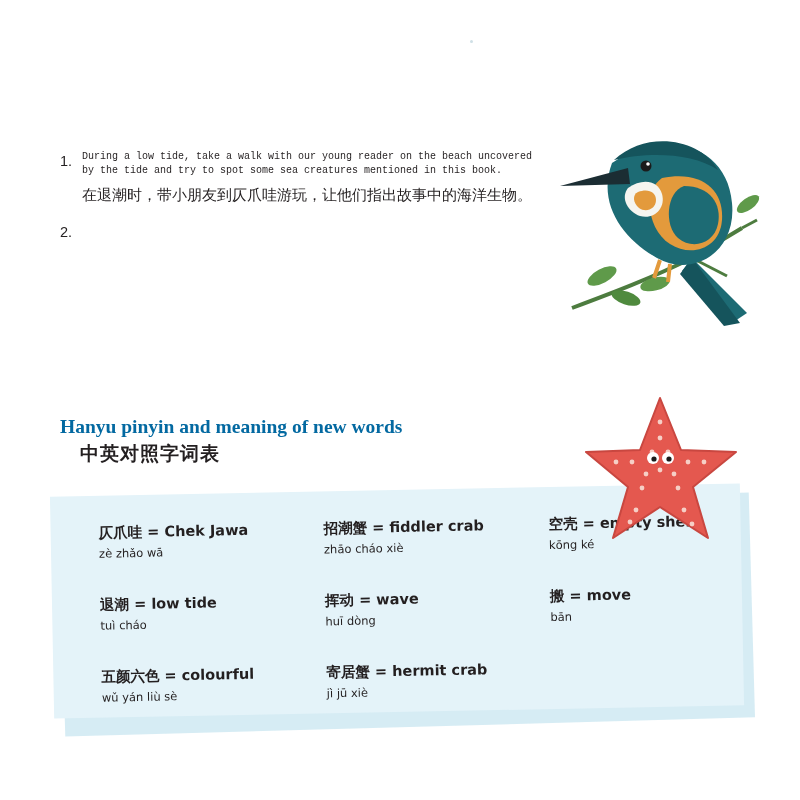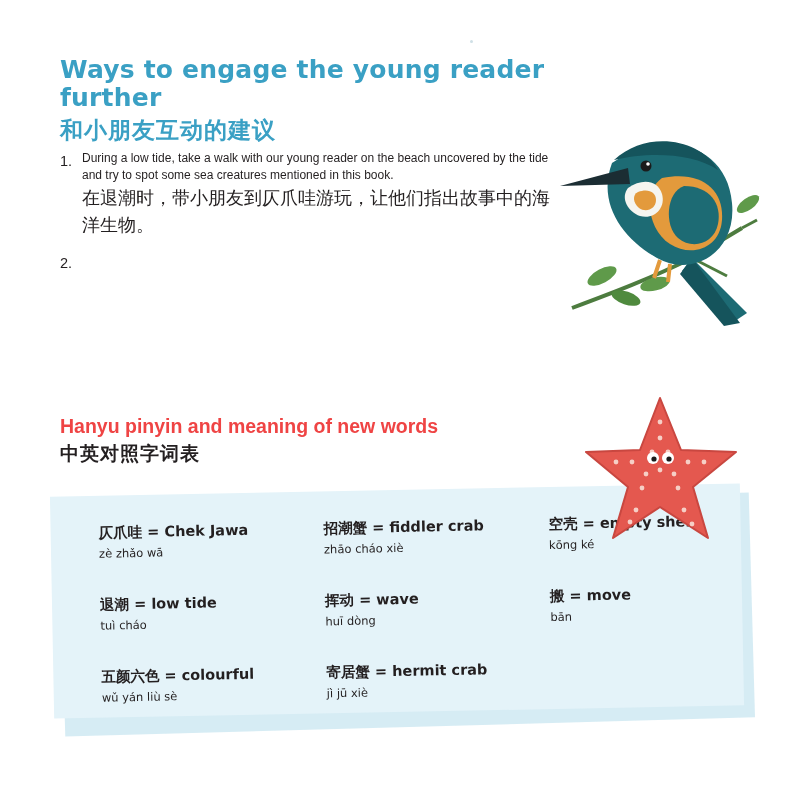--- a/index.html
+++ b/index.html
@@ -62,53 +62,55 @@
     flex: 0 0 22px;
     font-size: 14.5px;
     line-height: 1.42;
     color: #231f20;
     padding-top: 1px;
   }
   .list-body {
     flex: 1 1 auto;
   }
   .txt-en {
-    font-size: 12px;
+    font-size: 10px;
     line-height: 1.42;
     color: #231f20;
+    font-family: Liberation Mono, monospace;
   }
   .txt-zh {
     font-family: "DejaVu Sans", sans-serif;
-    font-size: 18px;
+    font-size: 15px;
     line-height: 1.5;
     color: #231f20;
-    margin-top: 0;
+    margin-top: 6px;
   }
 
   
   .subheading-block {
     position: absolute;
     left: 60px;
     top: 415px;
     width: 520px;
   }
   .subheading-en {
-    font-family: Liberation Sans, sans-serif;
+    font-family: Liberation Serif, serif;
     font-size: 19.5px;
     font-weight: bold;
-    color: #ef4444;
+    color: #0369a1;
     line-height: 1.2;
   }
   .subheading-zh {
     font-family: "DejaVu Sans", sans-serif;
     font-size: 19px;
     font-weight: bold;
     color: #231f20;
     margin-top: 3px;
     letter-spacing: 1px;
+    margin-left: 20px;
   }
 
   
   .panel-wrap {
     position: absolute;
     left: 40px;
     top: 468px;
     width: 720px;
     height: 290px;
   }
@@ -193,24 +195,20 @@
     background: #cfe0e6;
   }
 </style>
 </head>
 <body>
 
 <div class="page">
 
   <div class="speck"></div>
 
-  <div class="heading-block">
-    <div class="heading-en">Ways to engage the young reader further</div>
-    <div class="heading-zh">和小朋友互动的建议</div>
-  </div>
 
   <div class="list">
 
     <div class="list-item">
       <div class="list-num">1.</div>
       <div class="list-body">
         <div class="txt-en">During a low tide, take a walk with our young reader on the beach uncovered by the tide and try to spot some sea creatures mentioned in this book.</div>
         <div class="txt-zh">在退潮时，带小朋友到仄爪哇游玩，让他们指出故事中的海洋生物。</div>
       </div>
     </div>

